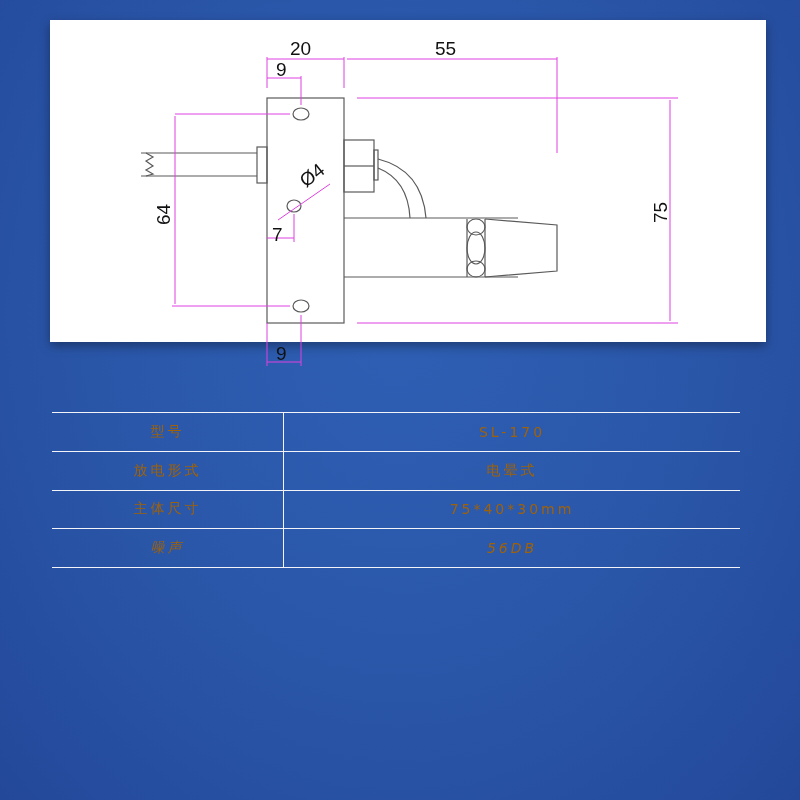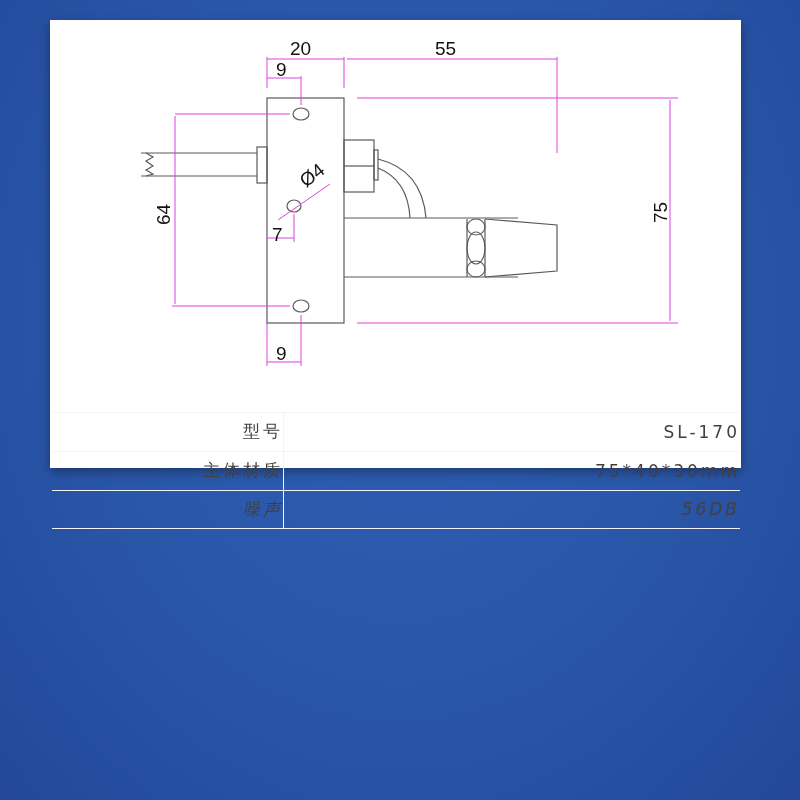--- a/index.html
+++ b/index.html
@@ -3,35 +3,36 @@
 <meta charset="utf-8">
 <style>
   html, body { margin:0; padding:0; }
   body {
     width:800px; height:800px; overflow:hidden;
     background: radial-gradient(ellipse at 50% 40%, #2e5fb4 0%, #2a56a8 55%, #23489a 100%);
     font-family: "DejaVu Sans", sans-serif;
     position:relative;
   }
   .drawing-card {
-    position:absolute; left:50px; top:20px; width:691px; height:448px;
+    position:absolute; left:50px; top:20px; width:691px; height:322px;
     background:#ffffff;
     box-shadow: 0 4px 10px rgba(0,0,0,0.35);
+    padding-left: 25px;
   }
   .drawing-card svg { position:absolute; left:0; top:0; }
   .spec-table {
     position:absolute; left:52px; top:412px; width:688px;
     border-collapse:collapse;
   }
   .spec-row { height:38.8px; }
   .spec-row td {
     border-top:1.5px solid #f2f4fa;
-    color:#404040;
-    text-align:right;
-    font-size:17px;
+    color:#a16207;
+    text-align:center;
+    font-size:14px;
     letter-spacing:3px;
     padding:0;
   }
   .spec-row:last-child td { border-bottom:1.5px solid #f2f4fa;font-style:italic; }
   .spec-label { width:231px; border-right:1.5px solid #f2f4fa; }
   .spec-value { font-family:"DejaVu Sans", sans-serif; letter-spacing:1px; }
 </style>
 </head>
 <body>
 
@@ -112,21 +113,25 @@
   </svg>
 </div>
 
 <table class="spec-table">
   <tbody>
     <tr class="spec-row">
       <td class="spec-label">型号</td>
       <td class="spec-value">SL-170</td>
     </tr>
     <tr class="spec-row">
-      <td class="spec-label">主体材质</td>
+      <td class="spec-label">放电形式</td>
+      <td class="spec-value">电晕式</td>
+    </tr>
+    <tr class="spec-row">
+      <td class="spec-label">主体尺寸</td>
       <td class="spec-value">75*40*30mm</td>
     </tr>
     <tr class="spec-row">
       <td class="spec-label">噪声</td>
       <td class="spec-value">56DB</td>
     </tr>
   </tbody>
 </table>
 
 </body></html>

